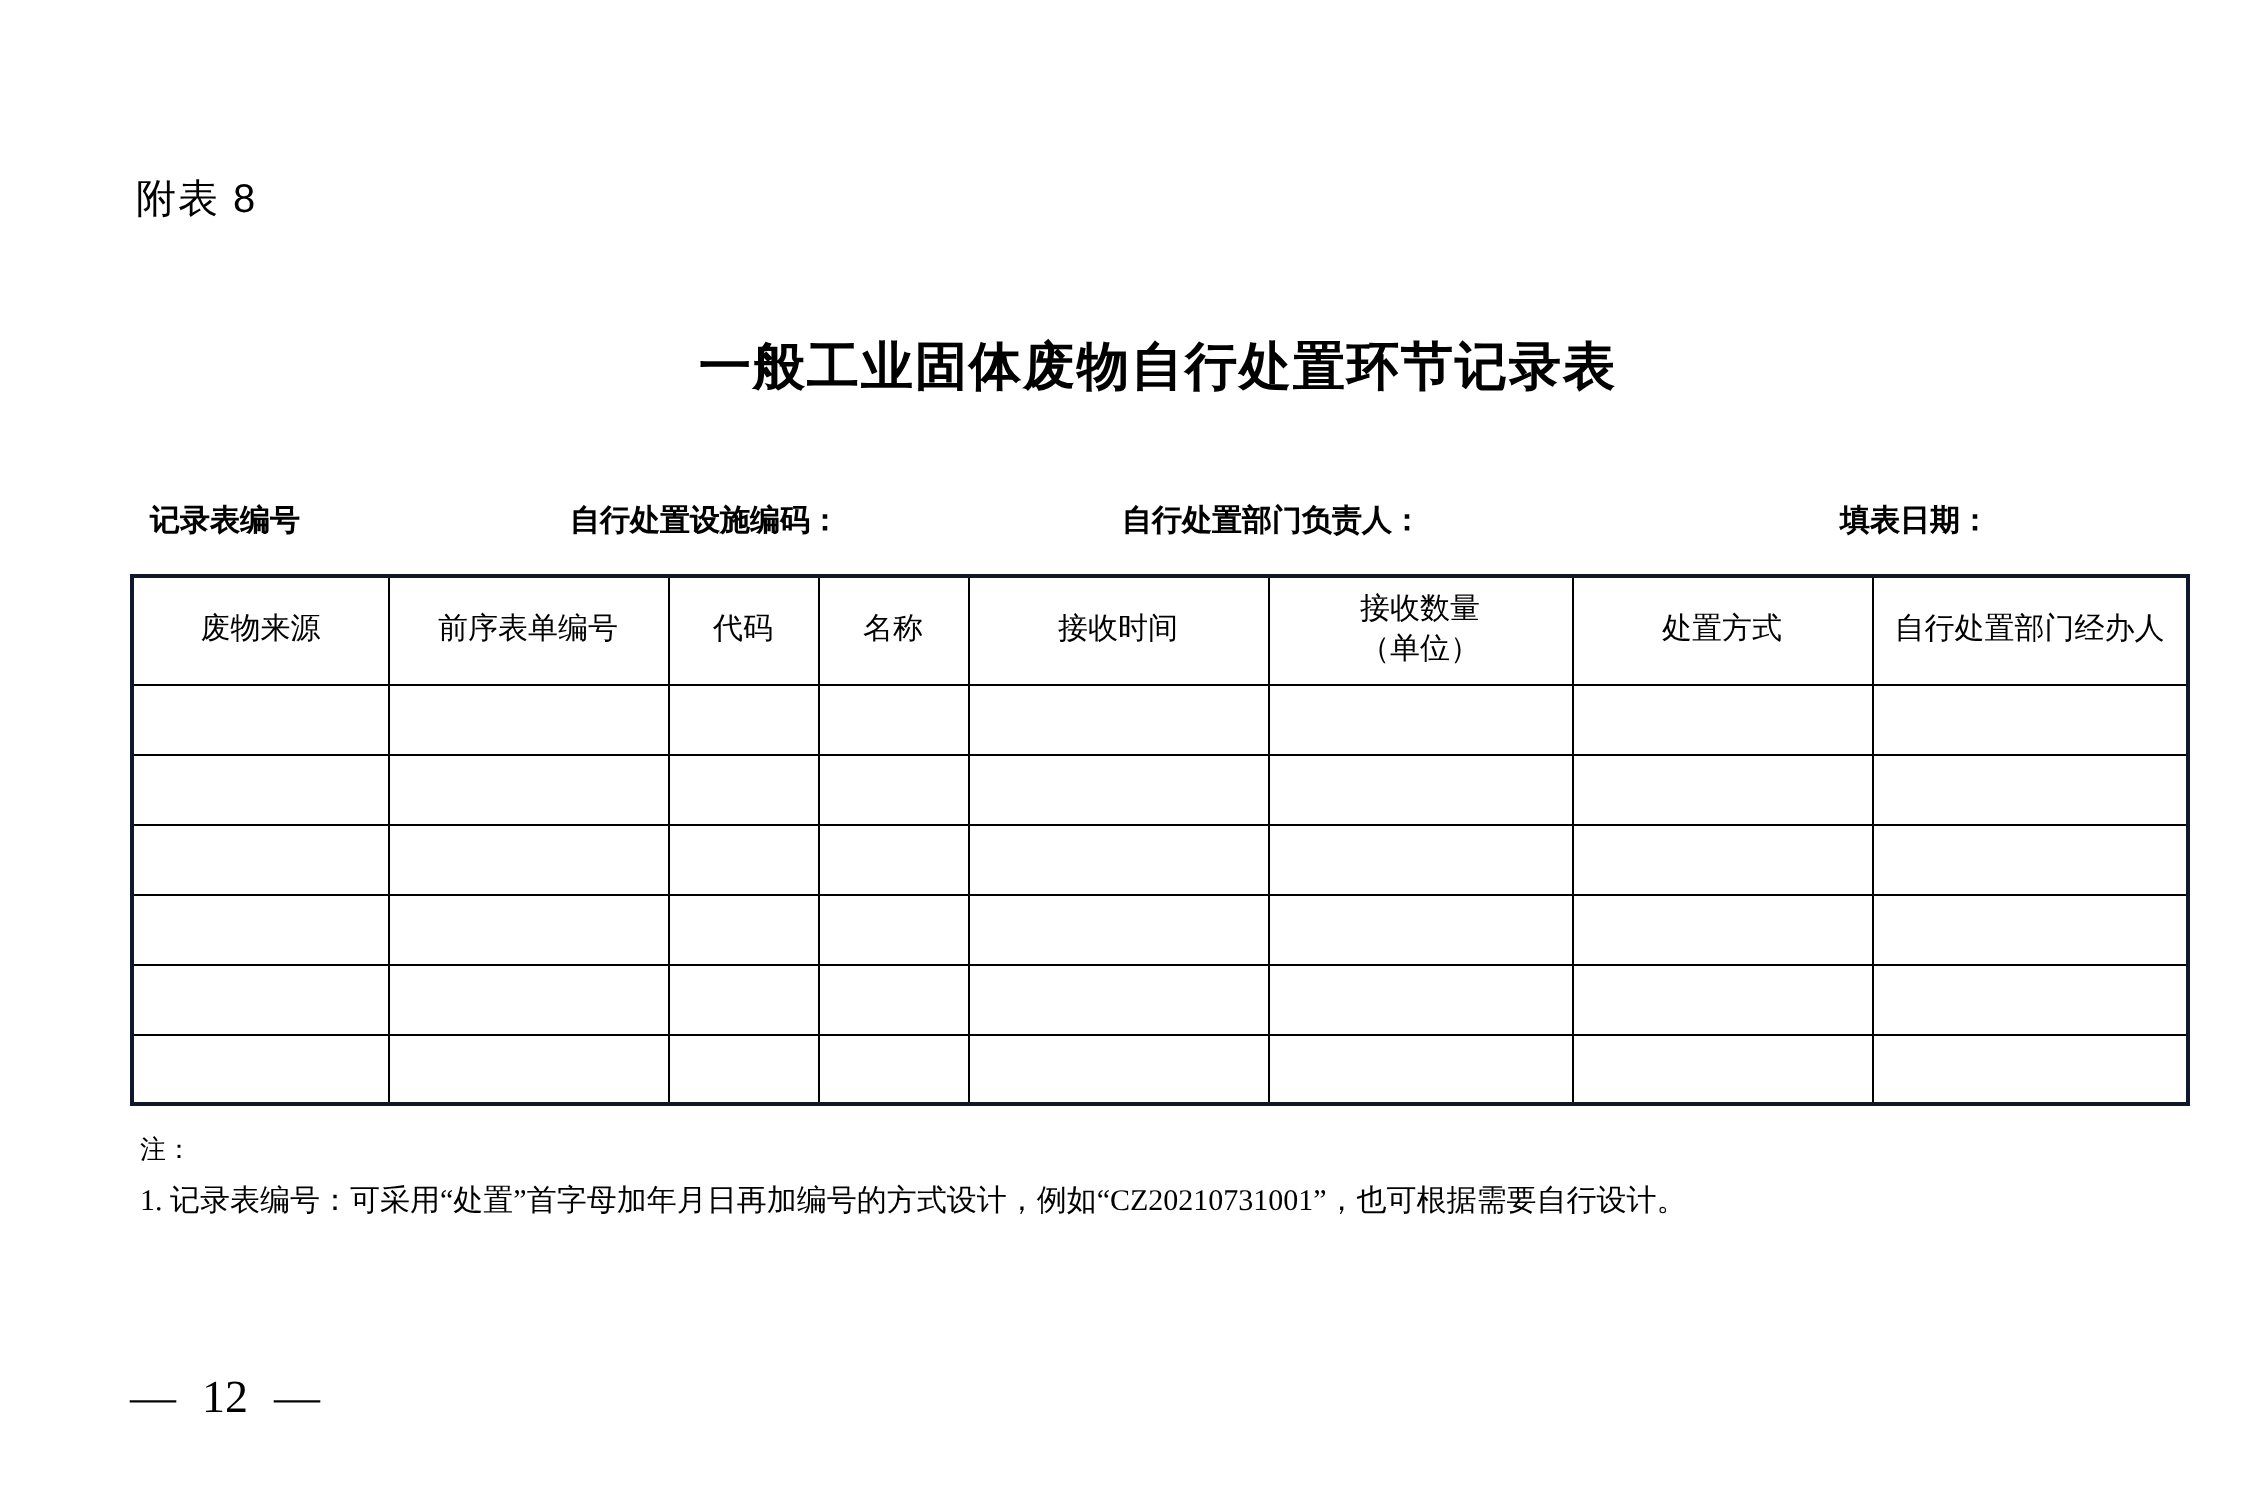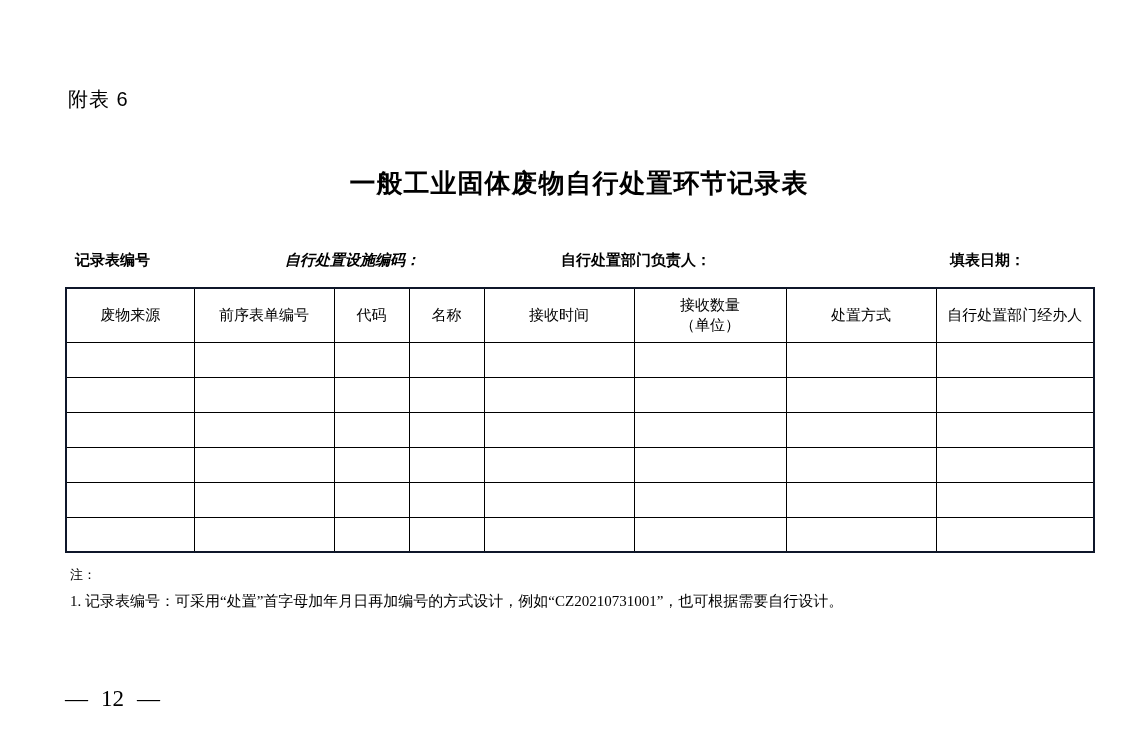--- a/index.html
+++ b/index.html
@@ -36,23 +36,23 @@
     letter-spacing: 1px;
   }
   .meta-label {
     position: absolute;
     top: 251px;
     font-size: 15px;
     font-weight: 700;
     white-space: nowrap;
   }
   .meta-record-no   { left: 75px; }
-  .meta-facility    { left: 285px; font-style: italic; }
+  .meta-facility    { left: 285px; }
   .meta-manager     { left: 561px; }
-  .meta-date        { left: 920px; margin-left: 30px; }
+  .meta-date        { left: 920px; }
 
   table.record-table {
     position: absolute;
     left: 65px;
     top: 287px;
     width: 1028px;
     border-collapse: collapse;
     table-layout: fixed;
     border: 2px solid #0f172a;
   }
@@ -99,21 +99,21 @@
   .page-footer .page-num {
     display: inline-block;
     margin: 0 13px;
   }
 </style>
 </head>
 <body>
 
 <div class="page">
 
-  <div class="appendix-label">附表 6</div>
+  <div class="appendix-label">附表 8</div>
 
   <h1 class="doc-title">一般工业固体废物自行处置环节记录表</h1>
 
   <span class="meta-label meta-record-no">记录表编号</span>
   <span class="meta-label meta-facility">自行处置设施编码：</span>
   <span class="meta-label meta-manager">自行处置部门负责人：</span>
   <span class="meta-label meta-date">填表日期：</span>
 
   <table class="record-table">
     <colgroup>

